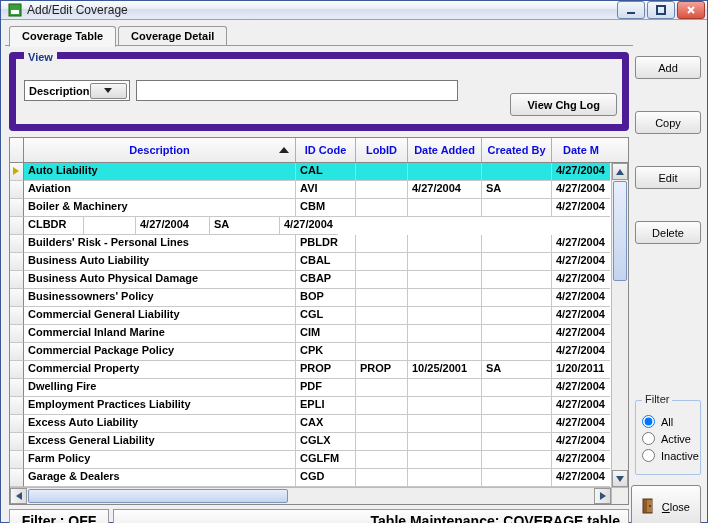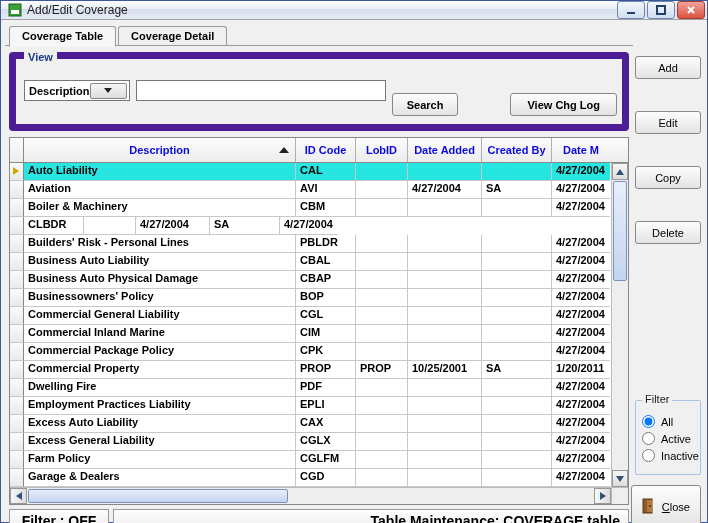--- a/index.html
+++ b/index.html
@@ -365,21 +365,20 @@
         <div class="view-row">
           <div class="combo">
             <span>Description</span>
             <span class="arrow">
                 <svg width="8" height="6">
                   <path d="M0 0 L8 0 L4 5 Z" fill="#222"></path>
                 </svg>
               </span>
           </div>
           <input class="text-input" value="" style="">
-          <button class="btn">Search</button>
           <div style="width:40px"></div>
           <button class="btn" style="padding:0 16px">View Chg Log</button>
         </div>
       </div>
 
       <div class="grid-wrap">
         <div class="grid-head">
           <div class="rowhdr-h"></div>
           <div class="cell c-desc sort">Description</div>
           <div class="cell c-id">ID Code</div>
@@ -588,22 +587,22 @@
 
       <div class="status-row">
         <div class="status-box status-left">Filter : OFF</div>
         <div class="status-box status-right">Table Maintenance:  COVERAGE table</div>
       </div>
 
     </div>
 
     <div class="side-panel">
       <button class="btn">Add</button>
+      <button class="btn">Copy</button>
       <button class="btn">Edit</button>
-      <button class="btn">Copy</button>
       <button class="btn">Delete</button>
       <div class="spacer"></div>
       <div class="filter-box">
         <span class="legend">Filter</span>
         <label>
             <input type="radio" name="flt" checked="" style="">
             <span>All</span>
           </label>
         <label>
             <input type="radio" name="flt" style="">

